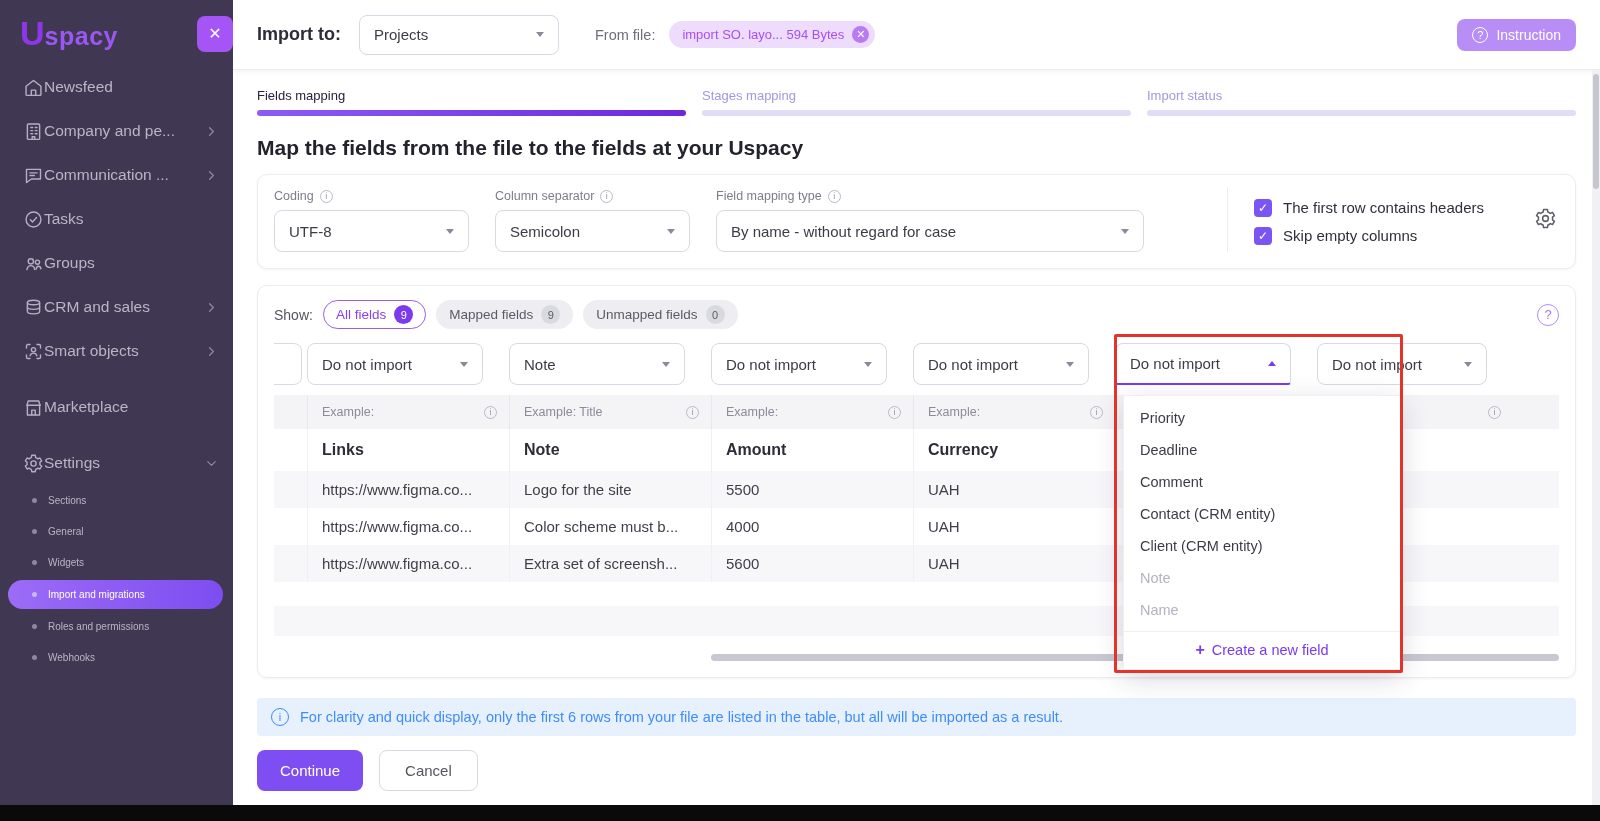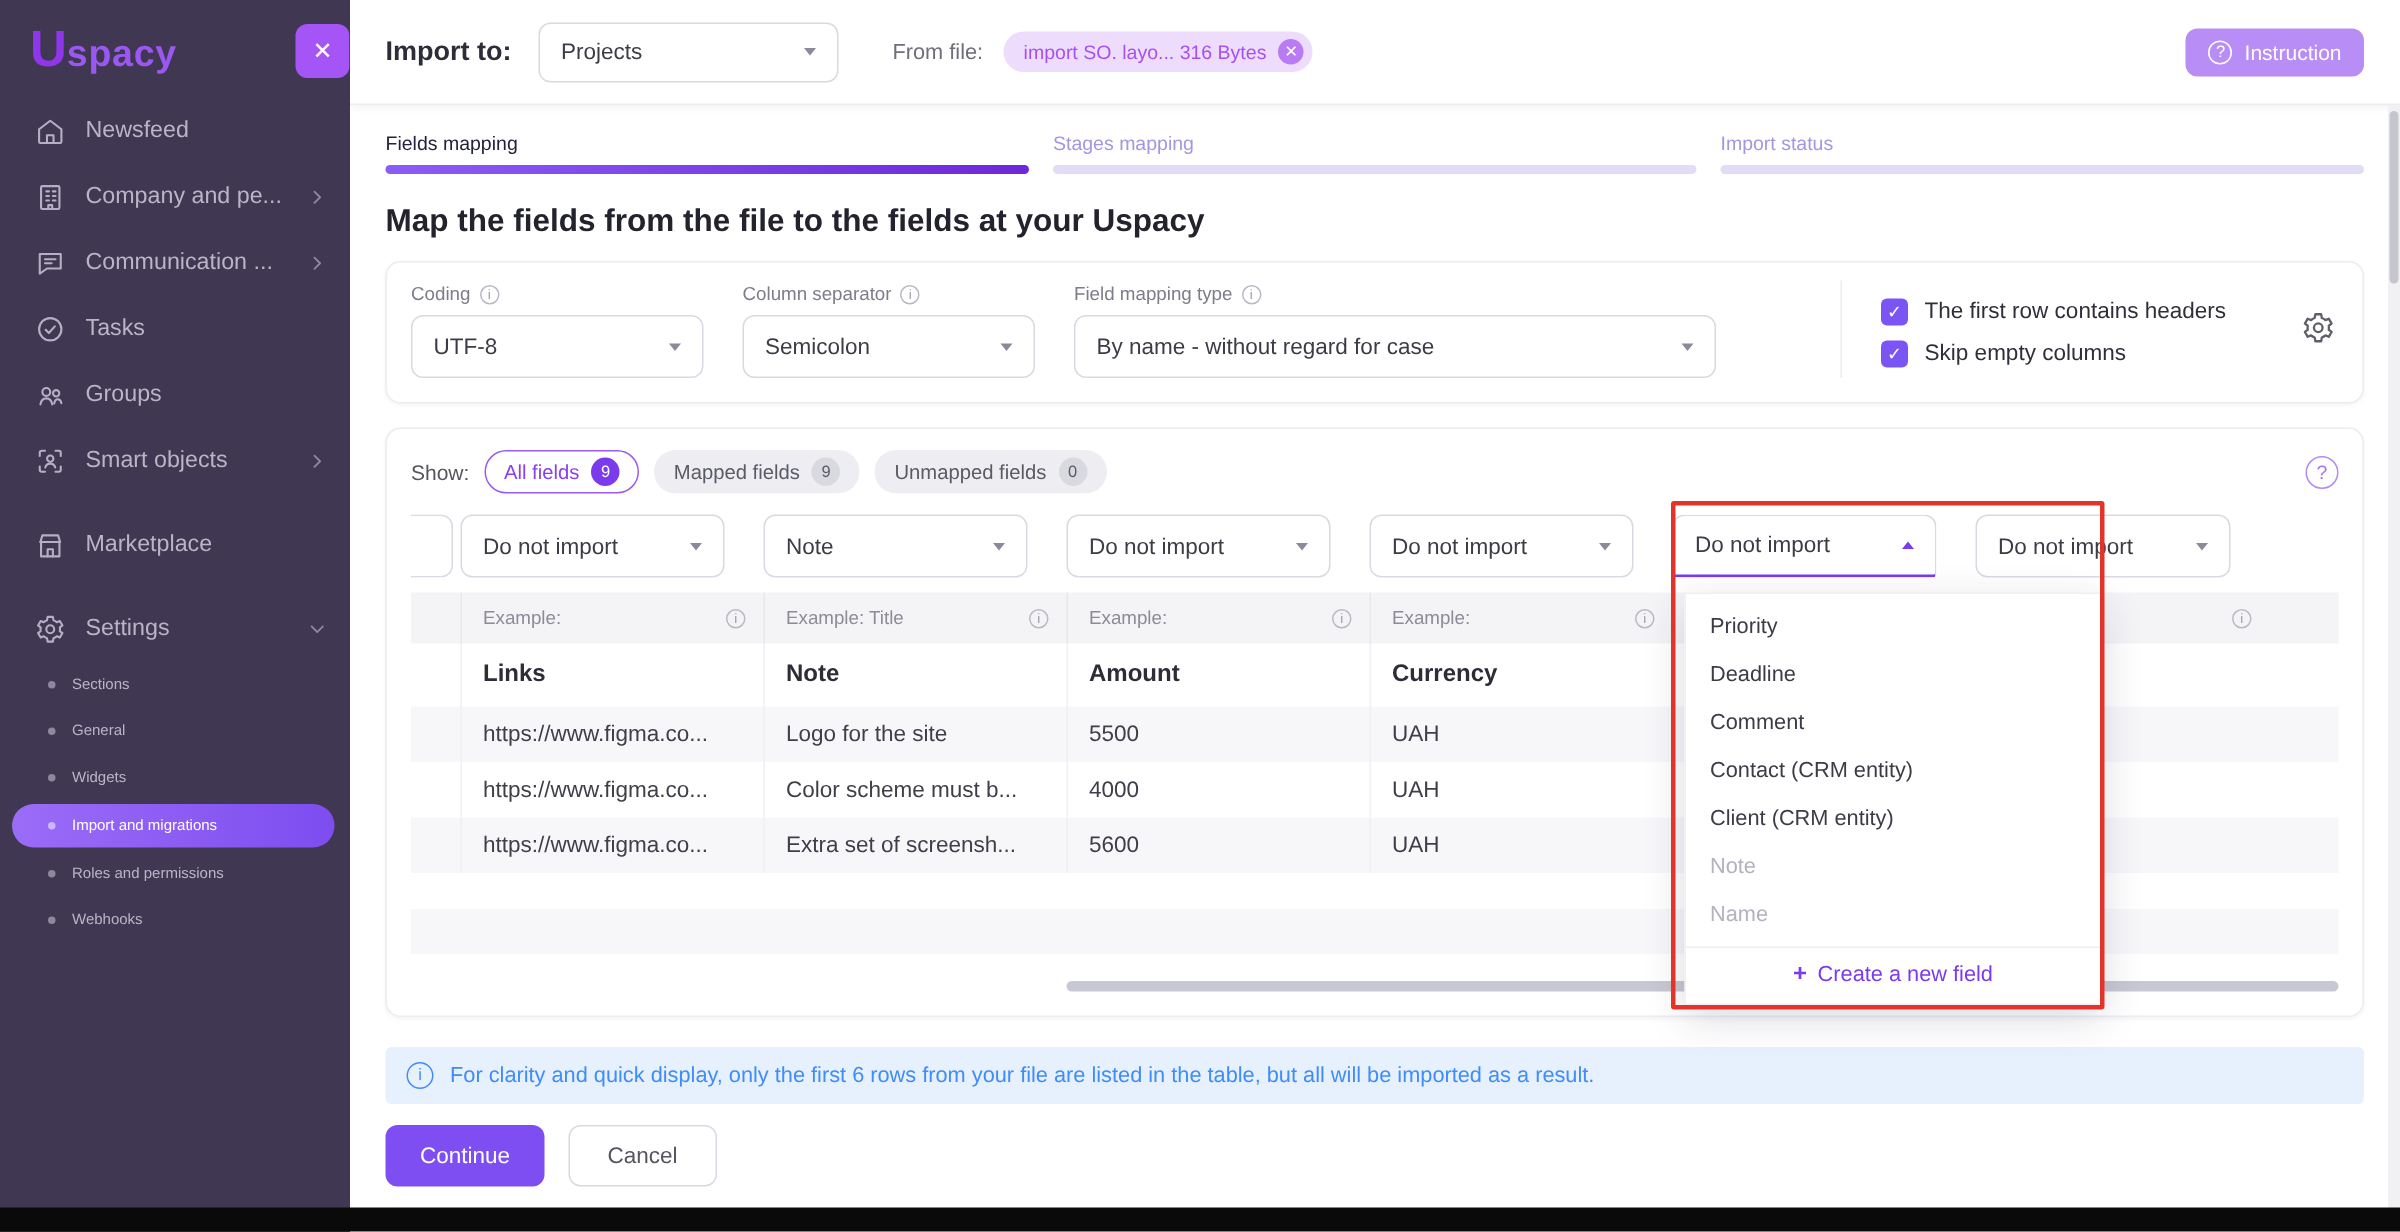--- a/index.html
+++ b/index.html
@@ -6,21 +6,21 @@
   html,body { width:1600px; height:821px; overflow:hidden; }
   body { font-family:"Liberation Sans", sans-serif; background:#fff; color:#33333d; position:relative; }
 
   
   .sidebar { position:fixed; left:0; top:0; bottom:0; width:233px; background:#403852; color:#bab4c6; z-index:5; overflow:hidden; }
   .sb-head { display:flex; align-items:center; justify-content:space-between; padding:14px 0 12px 20px; }
   .logo { display:flex; align-items:baseline; }
   .logo-u { font-size:34px; font-weight:bold; color:#8f35ea; }
   .logo-rest { font-size:25px; font-weight:bold; color:#9b57f2; letter-spacing:.5px; }
   .sb-close { width:36px; height:36px; background:#a555f6; border:none; border-radius:8px; color:#fff; font-size:16px; cursor:pointer; display:flex; align-items:center; justify-content:center; }
-  .sb-item { display:flex; align-items:center; gap:13px; padding:11px 14px 11px 22px; font-size:15.5px; cursor:pointer; }
+  .sb-item { display:flex; align-items:center; padding:11px 14px 11px 22px; font-size:15.5px; cursor:pointer; }
   .sb-item.gap { margin-top:12px; }
   .sb-ico { width:22px; height:22px; display:flex; align-items:center; justify-content:center; color:#b6aec6; flex:0 0 22px; }
   .sb-ico svg { width:21px; height:21px; stroke:currentColor; fill:none; stroke-width:1.6; stroke-linecap:round; stroke-linejoin:round; }
   .sb-label { white-space:nowrap; overflow:hidden; }
   .sb-chev { margin-left:auto; color:#8e87a0; display:flex; }
   .sb-chev svg { width:15px; height:15px; stroke:currentColor; fill:none; stroke-width:2; stroke-linecap:round; stroke-linejoin:round; }
   .sb-sub { display:flex; align-items:center; gap:11px; padding:10px 14px 10px 32px; font-size:10px; cursor:pointer; color:#bab4c6; }
   .sb-sub .dot { width:5px; height:5px; border-radius:50%; background:#8e87a0; flex:0 0 5px; }
   .sb-sub.active { background:linear-gradient(90deg,#9b6cf7,#7e4df0); color:#fff; border-radius:20px; margin:2px 10px 2px 8px; padding:9px 14px 9px 24px; }
   .sb-sub.active .dot { background:#cdb6fb; }
@@ -177,20 +177,35 @@
           <circle cx="16.5" cy="10.5" r="2.4"></circle>
           <path d="M4.5 19c.5-3 2.4-4.6 4.5-4.6s4 1.6 4.5 4.6"></path>
           <path d="M15 18.3c.4-2 1.5-3.2 2.8-3.2 1.2 0 2.3 1 2.7 2.9"></path>
         </svg>
       </span>
     <span class="sb-label">Groups</span>
   </div>
   <div class="sb-item">
     <span class="sb-ico">
         <svg viewBox="0 0 24 24">
+          <ellipse cx="12" cy="6.3" rx="7" ry="2.6"></ellipse>
+          <path d="M5 6.3v5.2c0 1.4 3.1 2.6 7 2.6s7-1.2 7-2.6V6.3"></path>
+          <path d="M5 11.5v5.2c0 1.4 3.1 2.6 7 2.6s7-1.2 7-2.6v-5.2"></path>
+        </svg>
+      </span>
+    <span class="sb-label">CRM and sales</span>
+    <span class="sb-chev">
+        <svg viewBox="0 0 24 24">
+          <path d="M9 6l6 6-6 6"></path>
+        </svg>
+      </span>
+  </div>
+  <div class="sb-item">
+    <span class="sb-ico">
+        <svg viewBox="0 0 24 24">
           <path d="M8 4H5.5A1.5 1.5 0 0 0 4 5.5V8M16 4h2.5A1.5 1.5 0 0 1 20 5.5V8M8 20H5.5A1.5 1.5 0 0 1 4 18.5V16M16 20h2.5a1.5 1.5 0 0 0 1.5-1.5V16"></path>
           <circle cx="12" cy="10" r="2.4"></circle>
           <path d="M8.2 16.8c.5-2 2-3 3.8-3s3.3 1 3.8 3"></path>
         </svg>
       </span>
     <span class="sb-label">Smart objects</span>
     <span class="sb-chev">
         <svg viewBox="0 0 24 24">
           <path d="M9 6l6 6-6 6"></path>
         </svg>
@@ -251,21 +266,21 @@
 <div class="main">
 
   <div class="topbar">
     <span class="tb-title">Import to:</span>
     <div class="selbox tb-select">
       <span>Projects</span>
       <span class="caret"></span>
     </div>
     <span class="fromfile">From file:</span>
     <div class="filechip">
-      <span>import SO. layo... 316 Bytes</span>
+      <span>import SO. layo... 594 Bytes</span>
       <span class="chip-x">✕</span>
     </div>
     <button class="instruction">
       <span class="q-circle">?</span>
       <span>Instruction</span>
     </button>
   </div>
 
   <div class="steps">
     <div class="step active">

